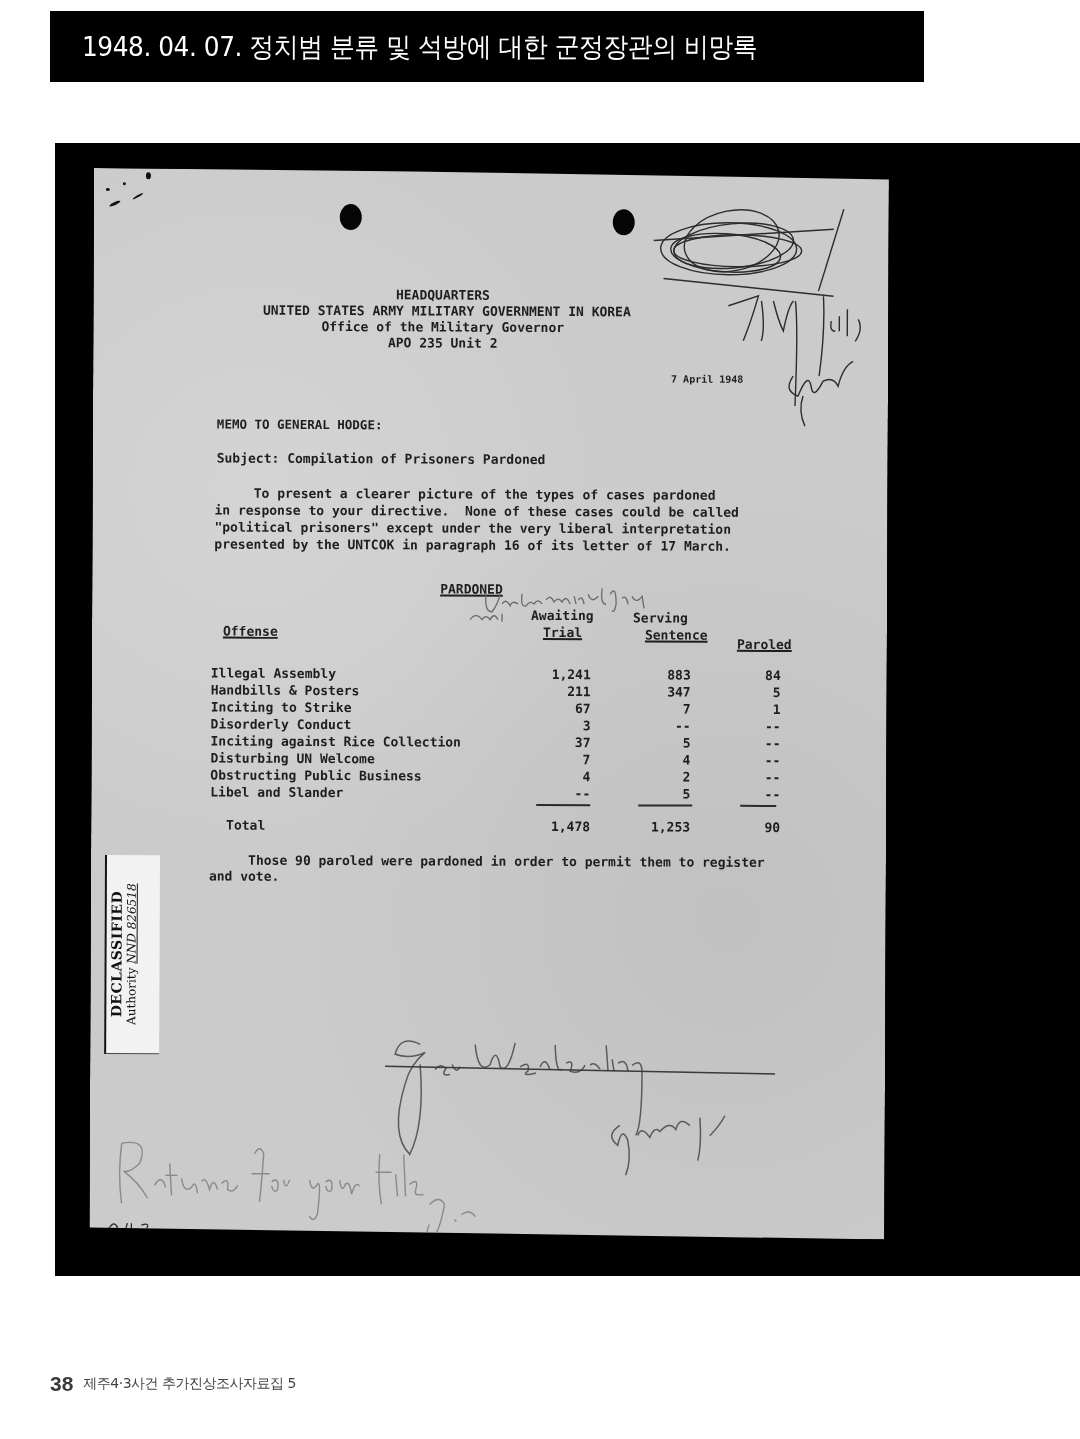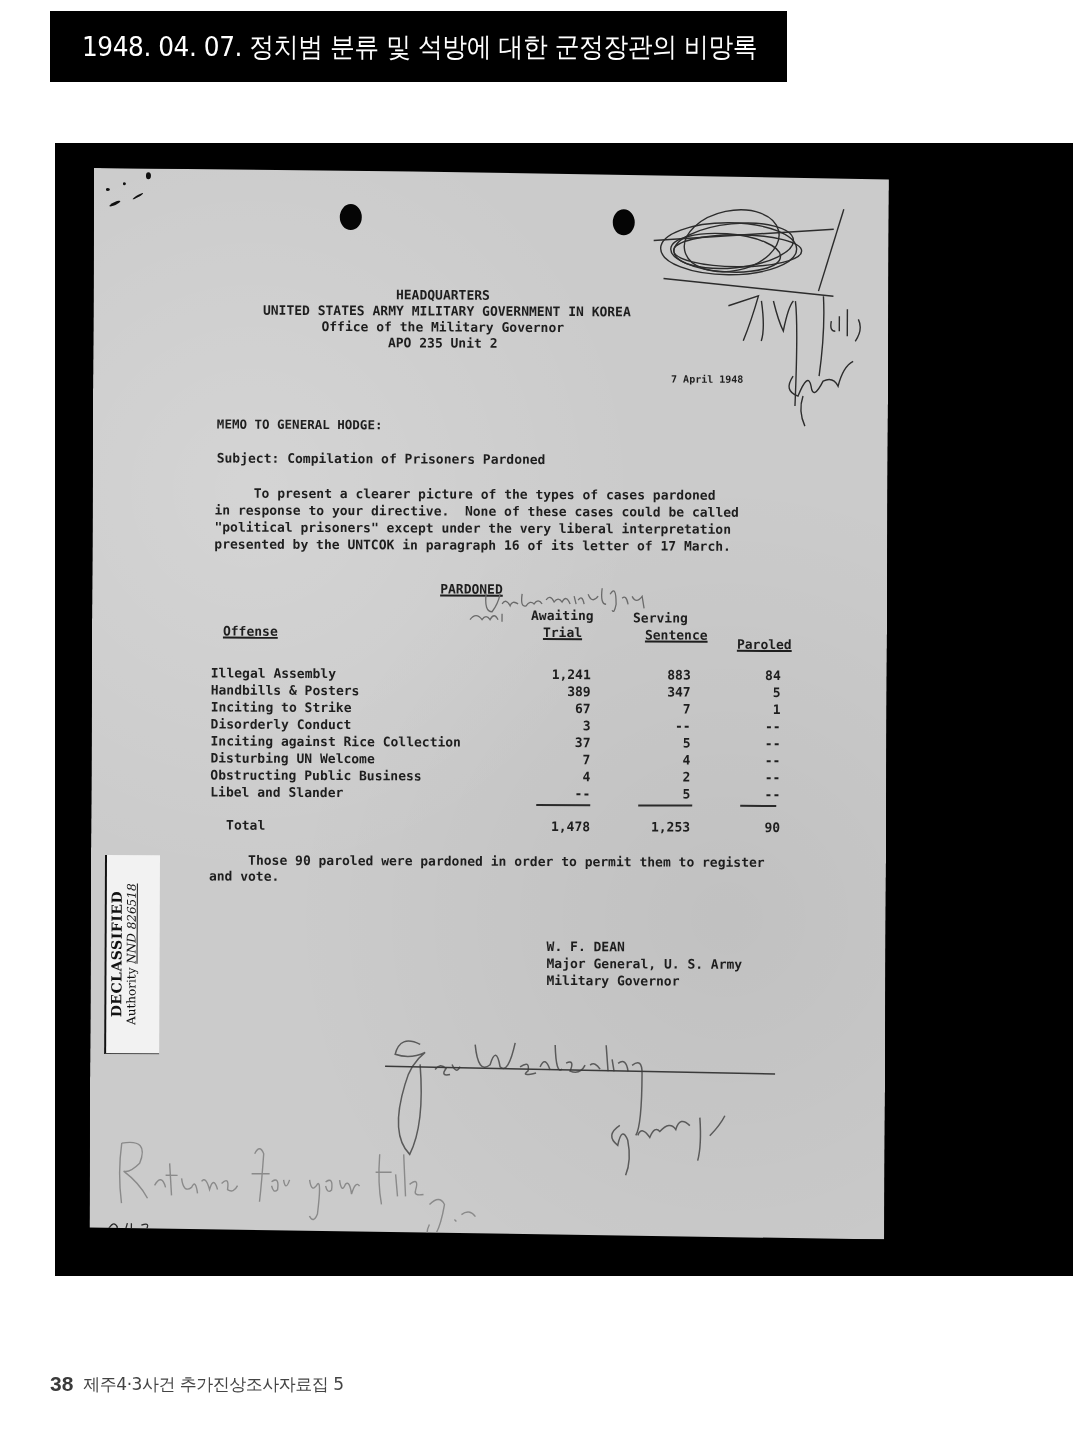--- a/index.html
+++ b/index.html
@@ -1,31 +1,32 @@
 <!DOCTYPE html>
 <html><head>
 <meta charset="utf-8">
 <style>
   html, body { margin: 0; padding: 0; }
   body {
     width: 1080px; height: 1439px; background: #ffffff; position: relative; overflow: hidden;
     font-family: "DejaVu Sans", sans-serif;
   }
   .title-bar {
-    position: absolute; left: 50px; top: 11px; width: 737px; height: 71px;
+    position: absolute; left: 50px; top: 11px; width: 874px; height: 71px;
     background: #000000; color: #ffffff; box-sizing: border-box;
     padding-left: 32px; display: flex; align-items: center;
   }
   .title-bar span {
     font-family: "DejaVu Sans", sans-serif; font-size: 27px; letter-spacing: -0.5px;
     transform: scaleX(0.92); transform-origin: left center; white-space: nowrap;
   }
   .photo-frame {
     position: absolute; left: 55px; top: 143px; width: 1018px; height: 1133px;
     background: #000000;
+    padding-left: 8px;
   }
   .paper {
     position: absolute; left: 39px; top: 25px; width: 795px; height: 1068px;
     background: #cbcbcb;
     background-image:
       radial-gradient(circle at 20% 30%, rgba(255,255,255,0.18) 0, rgba(255,255,255,0) 40%),
       radial-gradient(circle at 80% 70%, rgba(0,0,0,0.05) 0, rgba(0,0,0,0) 45%);
     clip-path: polygon(0 0, 40% 2px, 100% 8px, 100% 100%, 0 99.2%);
     transform: rotate(0.25deg);
     transform-origin: top left;
@@ -64,21 +65,21 @@
     position: absolute; left: 50%; top: 50%; width: 190px; height: 50px;
     transform: translate(-50%,-50%) rotate(-90deg);
     font-family: "DejaVu Serif", "Liberation Serif", serif; color: #111; text-align: center;
   }
   .declass-inner .d1 { font-size: 14px; font-weight: bold; letter-spacing: 0.5px; }
   .declass-inner .d2 { font-size: 12px; }
   .declass-inner .d2 .hand { font-style: italic; text-decoration: underline; font-family: "DejaVu Serif", serif; }
   .handwriting { position: absolute; }
   .footer { position: absolute; left: 50px; top: 1372px; display: flex; align-items: center; gap: 10px; color: #444; }
   .footer .page-num { font-size: 21px; font-weight: bold; color: #3a3a3a; font-family: "Liberation Sans", sans-serif; }
-  .footer .book { font-size: 17px; color: #444; font-family: "DejaVu Sans", sans-serif; letter-spacing: -0.5px; }
+  .footer .book { font-size: 14px; color: #444; font-family: "DejaVu Sans", sans-serif; letter-spacing: -0.5px; }
   .speck { position: absolute; background: #111; border-radius: 50%; }
 </style>
 </head>
 <body>
 
 <div class="title-bar">
   <span>1948. 04. 07. 정치범 분류 및 석방에 대한 군정장관의 비망록</span>
 </div>
 
 <div class="photo-frame">
@@ -151,21 +152,21 @@
       </svg>
 
       <div class="row" style="top:84px;">
         <span class="off">Illegal Assembly</span>
         <span class="c1">1,241</span>
         <span class="c2">883</span>
         <span class="c3">84</span>
       </div>
       <div class="row" style="top:101px;">
         <span class="off">Handbills &amp; Posters</span>
-        <span class="c1">389</span>
+        <span class="c1">211</span>
         <span class="c2">347</span>
         <span class="c3">5</span>
       </div>
       <div class="row" style="top:118px;">
         <span class="off">Inciting to Strike</span>
         <span class="c1">67</span>
         <span class="c2">7</span>
         <span class="c3">1</span>
       </div>
       <div class="row" style="top:135px;">
@@ -207,25 +208,20 @@
         <span class="off" style="left:16px;">Total</span>
         <span class="c1">1,478</span>
         <span class="c2">1,253</span>
         <span class="c3">90</span>
       </div>
     </div>
 
     <div class="para2 mono">     Those 90 paroled were pardoned in order to permit them to register
 and vote.</div>
 
-    <div class="signature-block mono">
-      <div>W. F. DEAN</div>
-      <div>Major General, U. S. Army</div>
-      <div>Military Governor</div>
-    </div>
 
     <div class="declass-stamp">
       <div class="declass-inner">
         <div class="d1">DECLASSIFIED</div>
         <div class="d2">
           <span>Authority</span>
           <span class="hand">NND 826518</span>
         </div>
       </div>
     </div>

